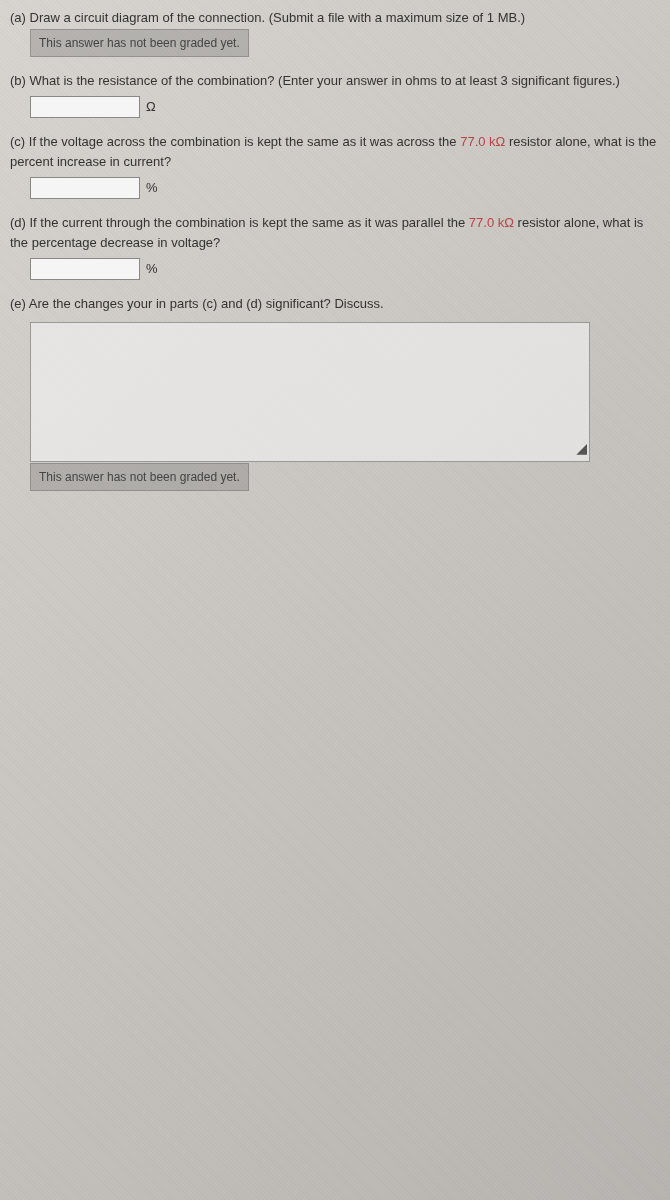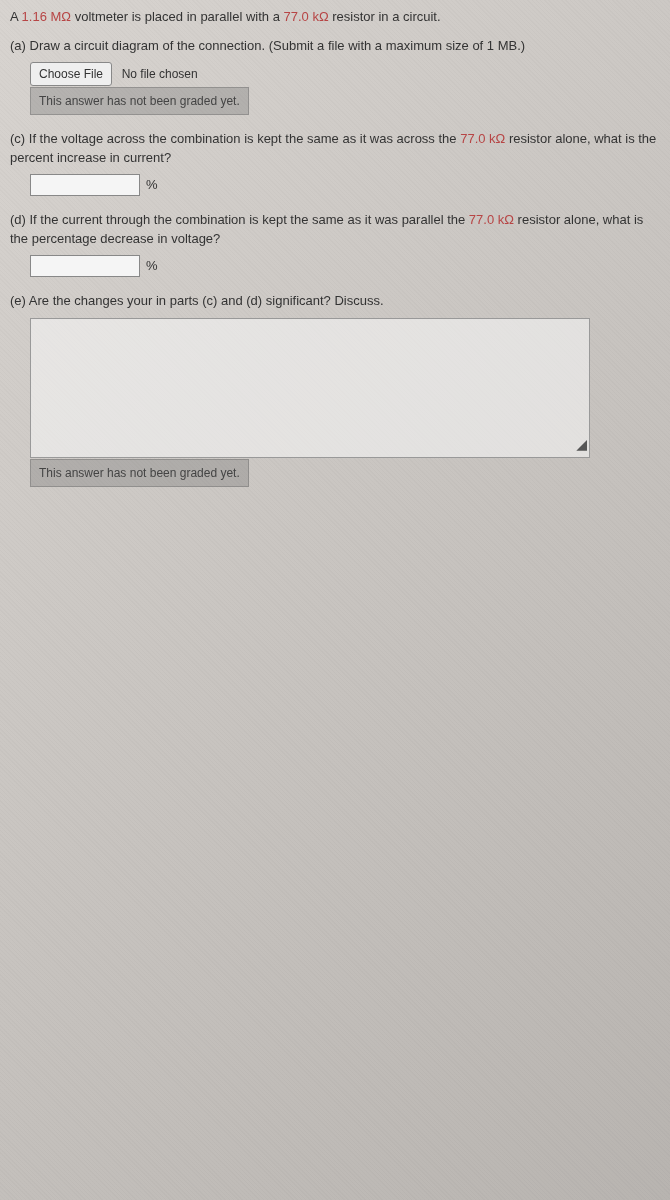--- a/index.html
+++ b/index.html
@@ -109,33 +109,33 @@
     .content-wrap {
       position: relative;
       z-index: 1;
     }
   </style>
 </head>
 <body>
 
 <div class="content-wrap">
 
-  <div class="intro">
-    <span>A </span><span class="red">1.16 MΩ</span><span> voltmeter is placed in parallel with a </span><span class="red">77.0 kΩ</span><span> resistor in a circuit.</span>
+
+  <div class="part">
+    <span class="part-label">(a)</span><span class="part-text"> Draw a circuit diagram of the connection. (Submit a file with a maximum size of 1 MB.)</span>
+    <div class="graded-box">This answer has not been graded yet.</div>
   </div>
 
   <div class="part">
-    <span class="part-label">(a)</span><span class="part-text"> Draw a circuit diagram of the connection. (Submit a file with a maximum size of 1 MB.)</span>
-    <div class="file-row">
-      <span class="file-btn">Choose File</span>
-      <span class="file-status">No file chosen</span>
+    <span class="part-label">(b)</span><span class="part-text"> What is the resistance of the combination? (Enter your answer in ohms to at least 3 significant figures.)</span>
+    <div class="input-row">
+      <input class="answer-input" type="text" style="">
+      <span class="unit">Ω</span>
     </div>
-    <div class="graded-box">This answer has not been graded yet.</div>
   </div>
-
 
   <div class="part">
     <span class="part-label">(c)</span><span class="part-text"> If the voltage across the combination is kept the same as it was across the </span><span class="red">77.0 kΩ</span><span class="part-text"> resistor alone, what is the percent increase in current?</span>
     <div class="input-row">
       <input class="answer-input" type="text" style="">
       <span class="unit">%</span>
     </div>
   </div>
 
   <div class="part">

